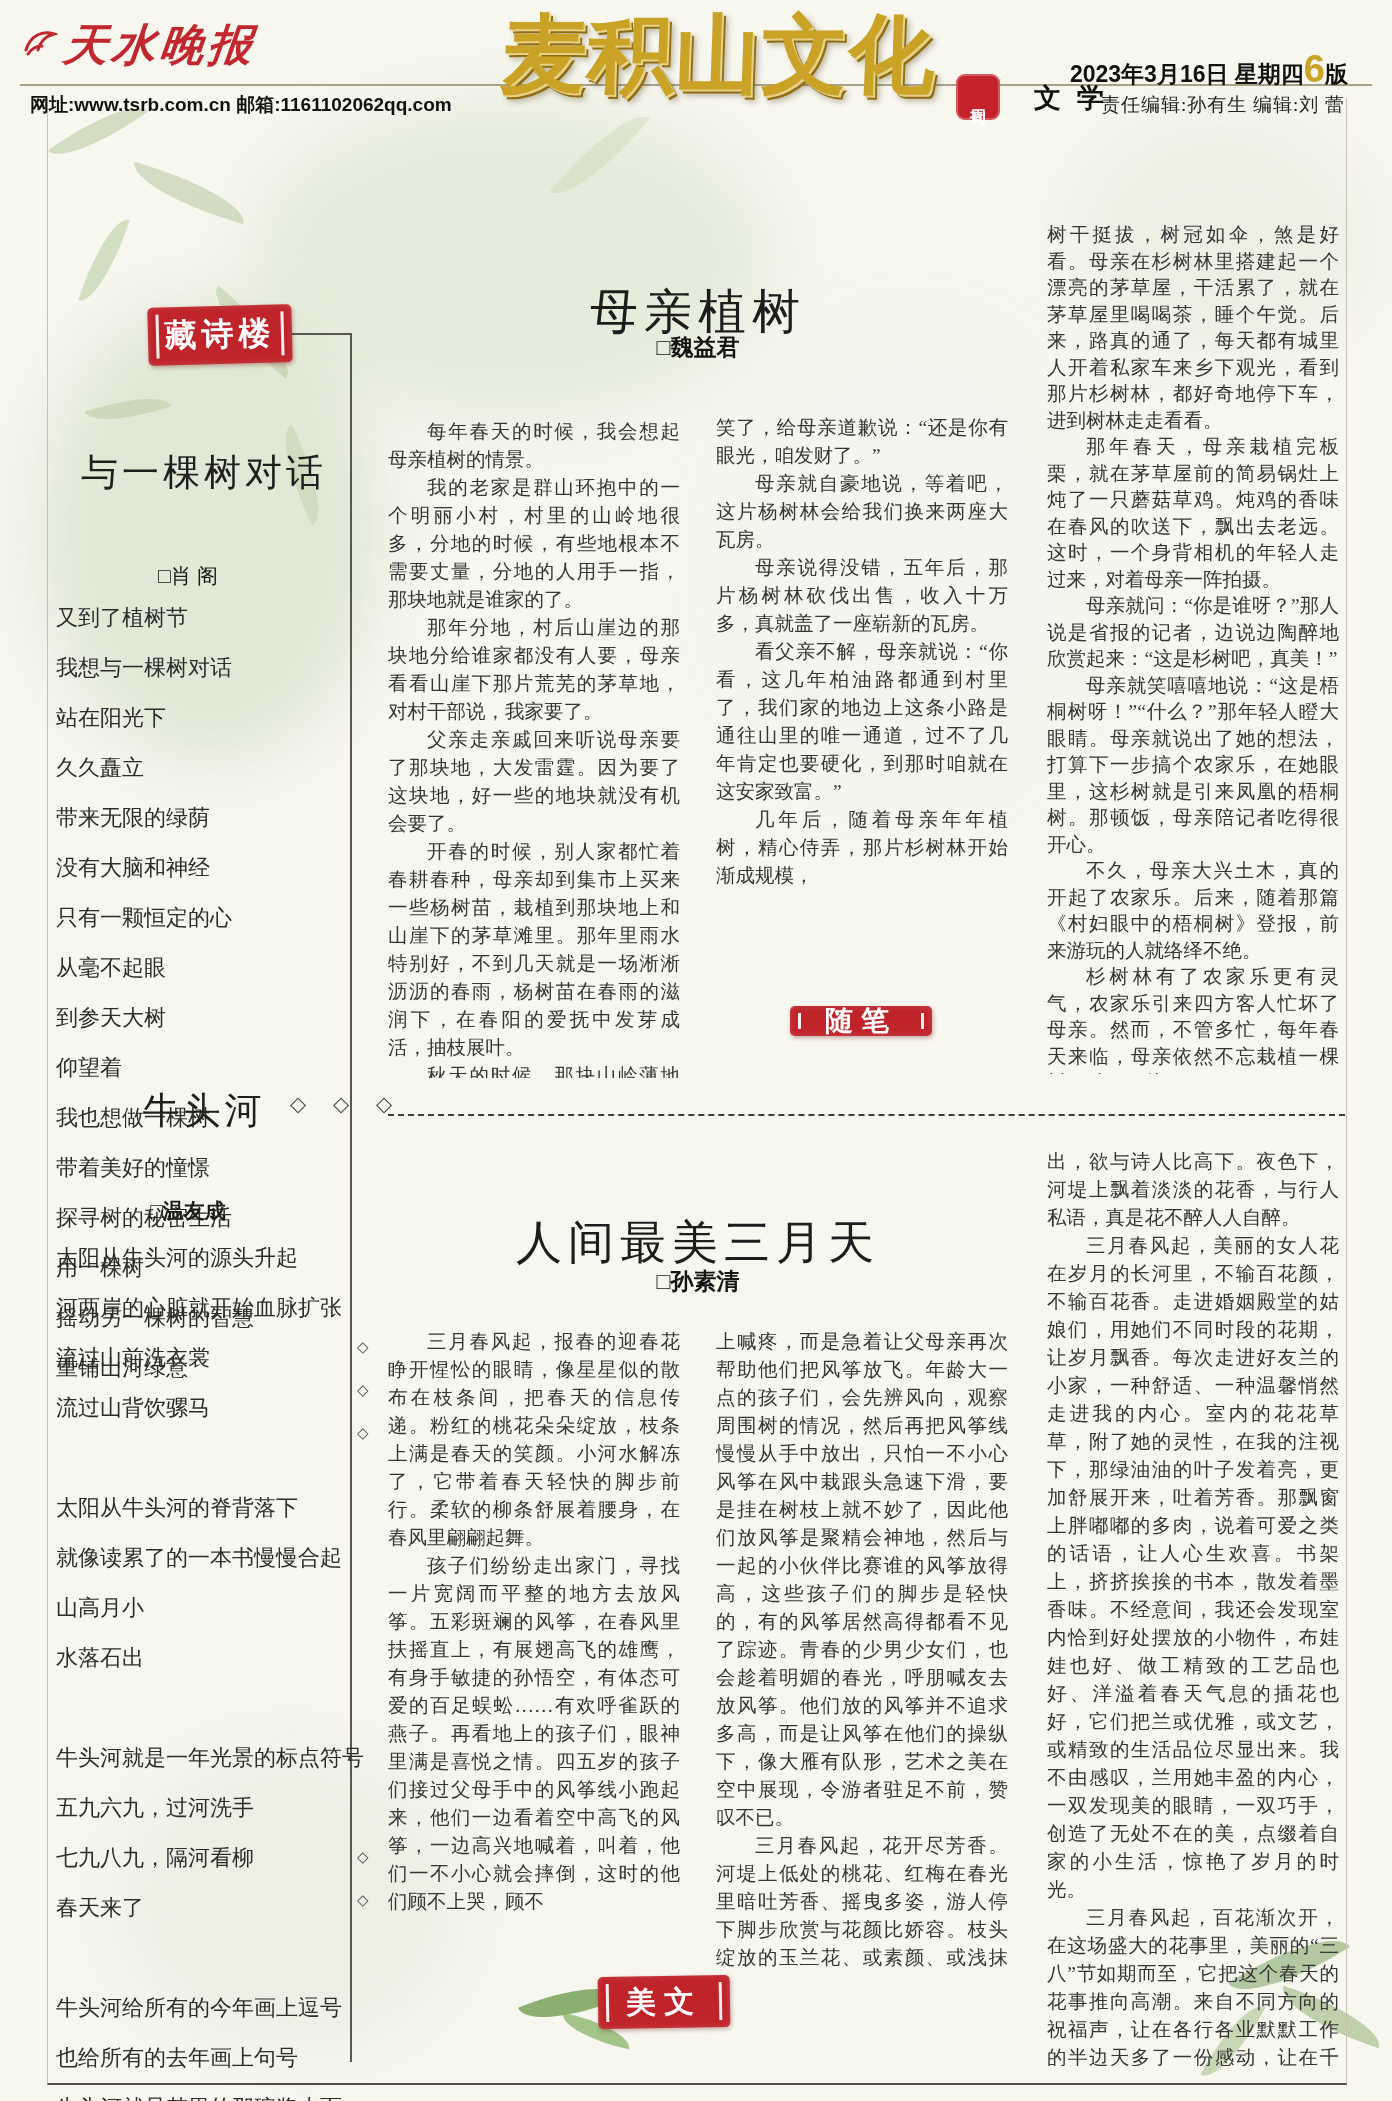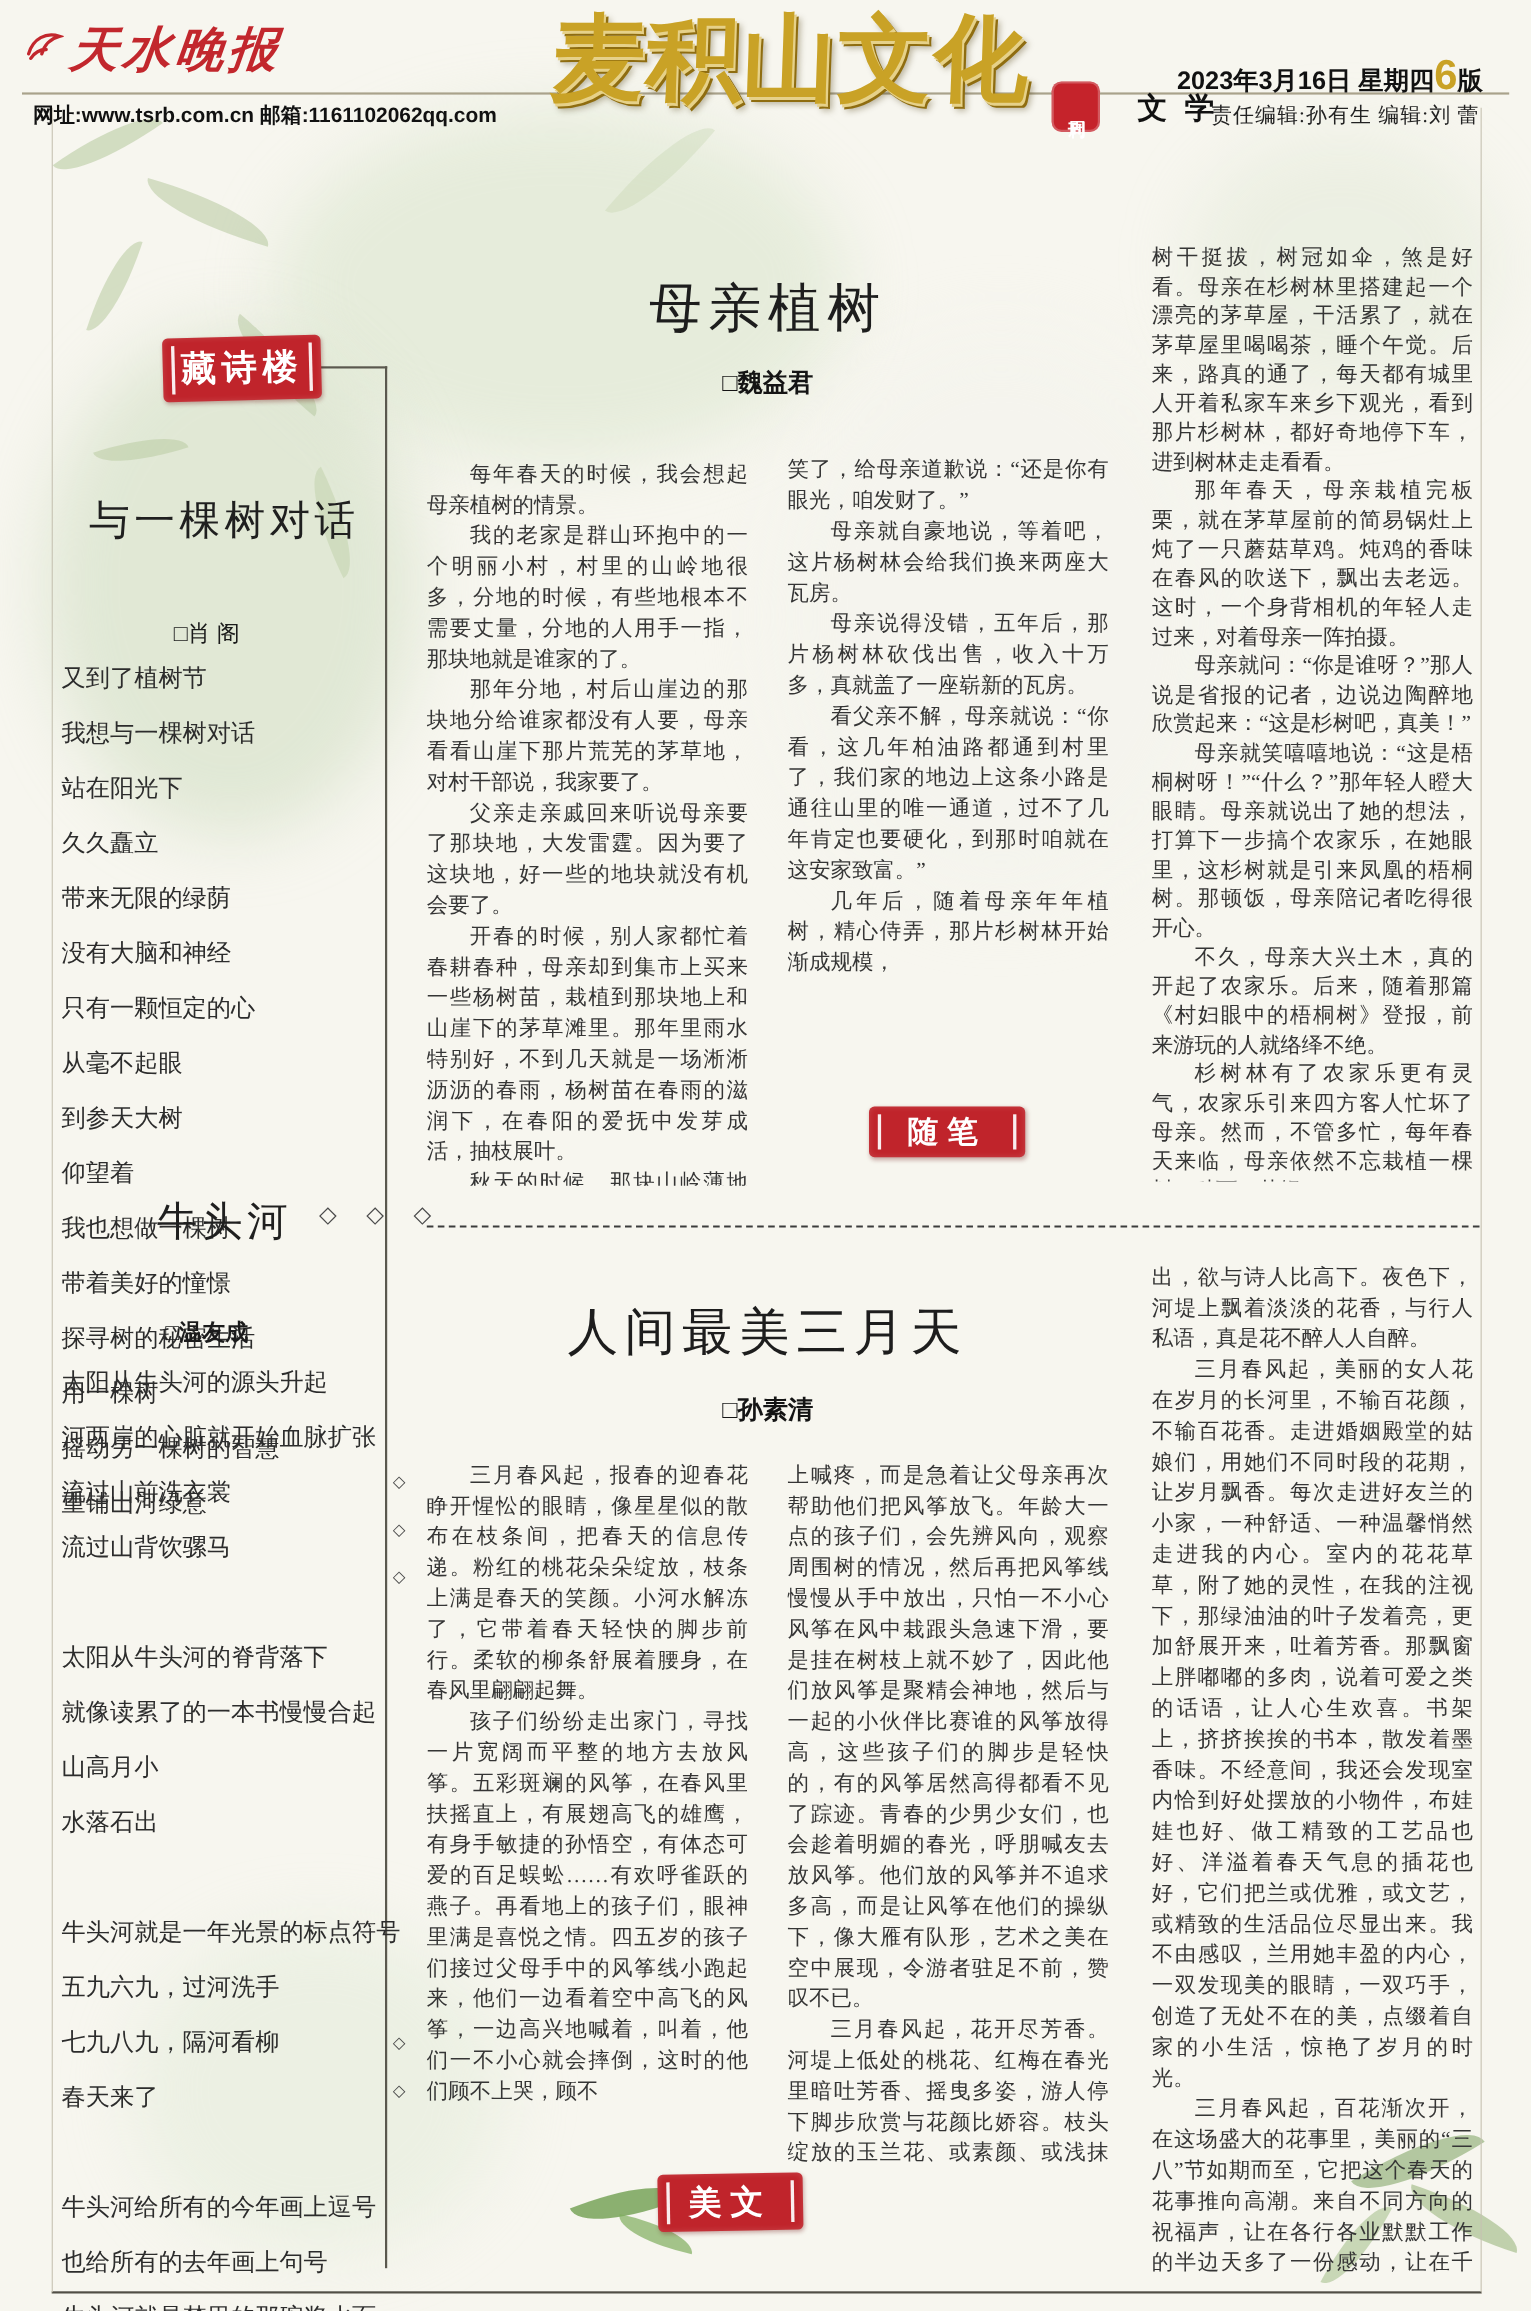--- a/index.html
+++ b/index.html
@@ -45,21 +45,21 @@
   .stamp::before{left:8px}.stamp::after{right:8px}
   
   .poem-title{position:absolute;left:58px;width:292px;text-align:center;font-size:37px;color:#1f1f1f;
               letter-spacing:4px;z-index:2;white-space:nowrap;}
   .poem-author{position:absolute;left:42px;width:292px;text-align:center;font-size:21px;color:#1b1b1b;z-index:2;margin-top:37px;}
   .poem{position:absolute;left:56px;width:300px;font-size:22px;color:#2c2c2c;z-index:2;
         font-family:"DejaVu Serif",serif;}
   .pline{height:28px;line-height:28px;white-space:nowrap;}
   .pgap{height:28px;}
   
-  .art-title{position:absolute;width:620px;text-align:center;color:#1d1d1d;z-index:2;letter-spacing:6px;white-space:nowrap;}
+  .art-title{position:absolute;width:620px;text-align:center;color:#1d1d1d;z-index:2;letter-spacing:6px;white-space:nowrap;margin-top:32px;}
   .art-author{position:absolute;width:620px;text-align:center;font-size:23px;font-weight:700;color:#141414;
               z-index:2;font-family:"Liberation Sans",sans-serif;}
   .acol{position:absolute;width:292px;text-align:justify;font-size:19.5px;line-height:28px;color:#353535;
         word-break:break-all;z-index:2;overflow:hidden;}
   .acol .para{margin:0;text-indent:2em;}
   .acol .para.flush{text-indent:0;}
   .bold-sans{font-family:"Liberation Sans",sans-serif;}
 </style>
 </head>
 <body>
@@ -111,21 +111,21 @@
   <div class="dmd" style="left:290px;top:1092px;font-size:21px;">◇</div>
   <div class="dmd" style="left:333px;top:1092px;font-size:21px;">◇</div>
   <div class="dmd" style="left:376px;top:1092px;font-size:21px;">◇</div>
   <div class="dmd" style="left:357px;top:1338px;font-size:15px;">◇</div>
   <div class="dmd" style="left:357px;top:1381px;font-size:15px;">◇</div>
   <div class="dmd" style="left:357px;top:1424px;font-size:15px;">◇</div>
   <div class="dmd" style="left:357px;top:1848px;font-size:15px;">◇</div>
   <div class="dmd" style="left:357px;top:1891px;font-size:15px;">◇</div>
 
   <div class="stamp" style="left:148px;top:306px;width:144px;height:58px;font-size:32px;letter-spacing:5px;transform:rotate(-1.5deg);">藏诗楼</div>
-  <div class="stamp" style="left:790px;top:1006px;width:142px;height:46px;font-size:28px;letter-spacing:8px;">随笔</div>
+  <div class="stamp" style="left:790px;top:1006px;width:142px;height:30px;font-size:28px;letter-spacing:8px;">随笔</div>
   <div class="stamp" style="left:598px;top:1976px;width:132px;height:52px;font-size:30px;letter-spacing:8px;transform:rotate(-1deg);">美文</div>
 
   <div class="poem-title" style="top:448px;">与一棵树对话</div>
   <div class="poem-author" style="top:525px;">□肖  阁</div>
   <div class="poem" style="top:582px;">
       <p class="pline">又到了植树节</p>
       <p class="pline">我想与一棵树对话</p>
       <p class="pline">站在阳光下</p>
       <p class="pline">久久矗立</p>
       <p class="pline">带来无限的绿荫</p>

